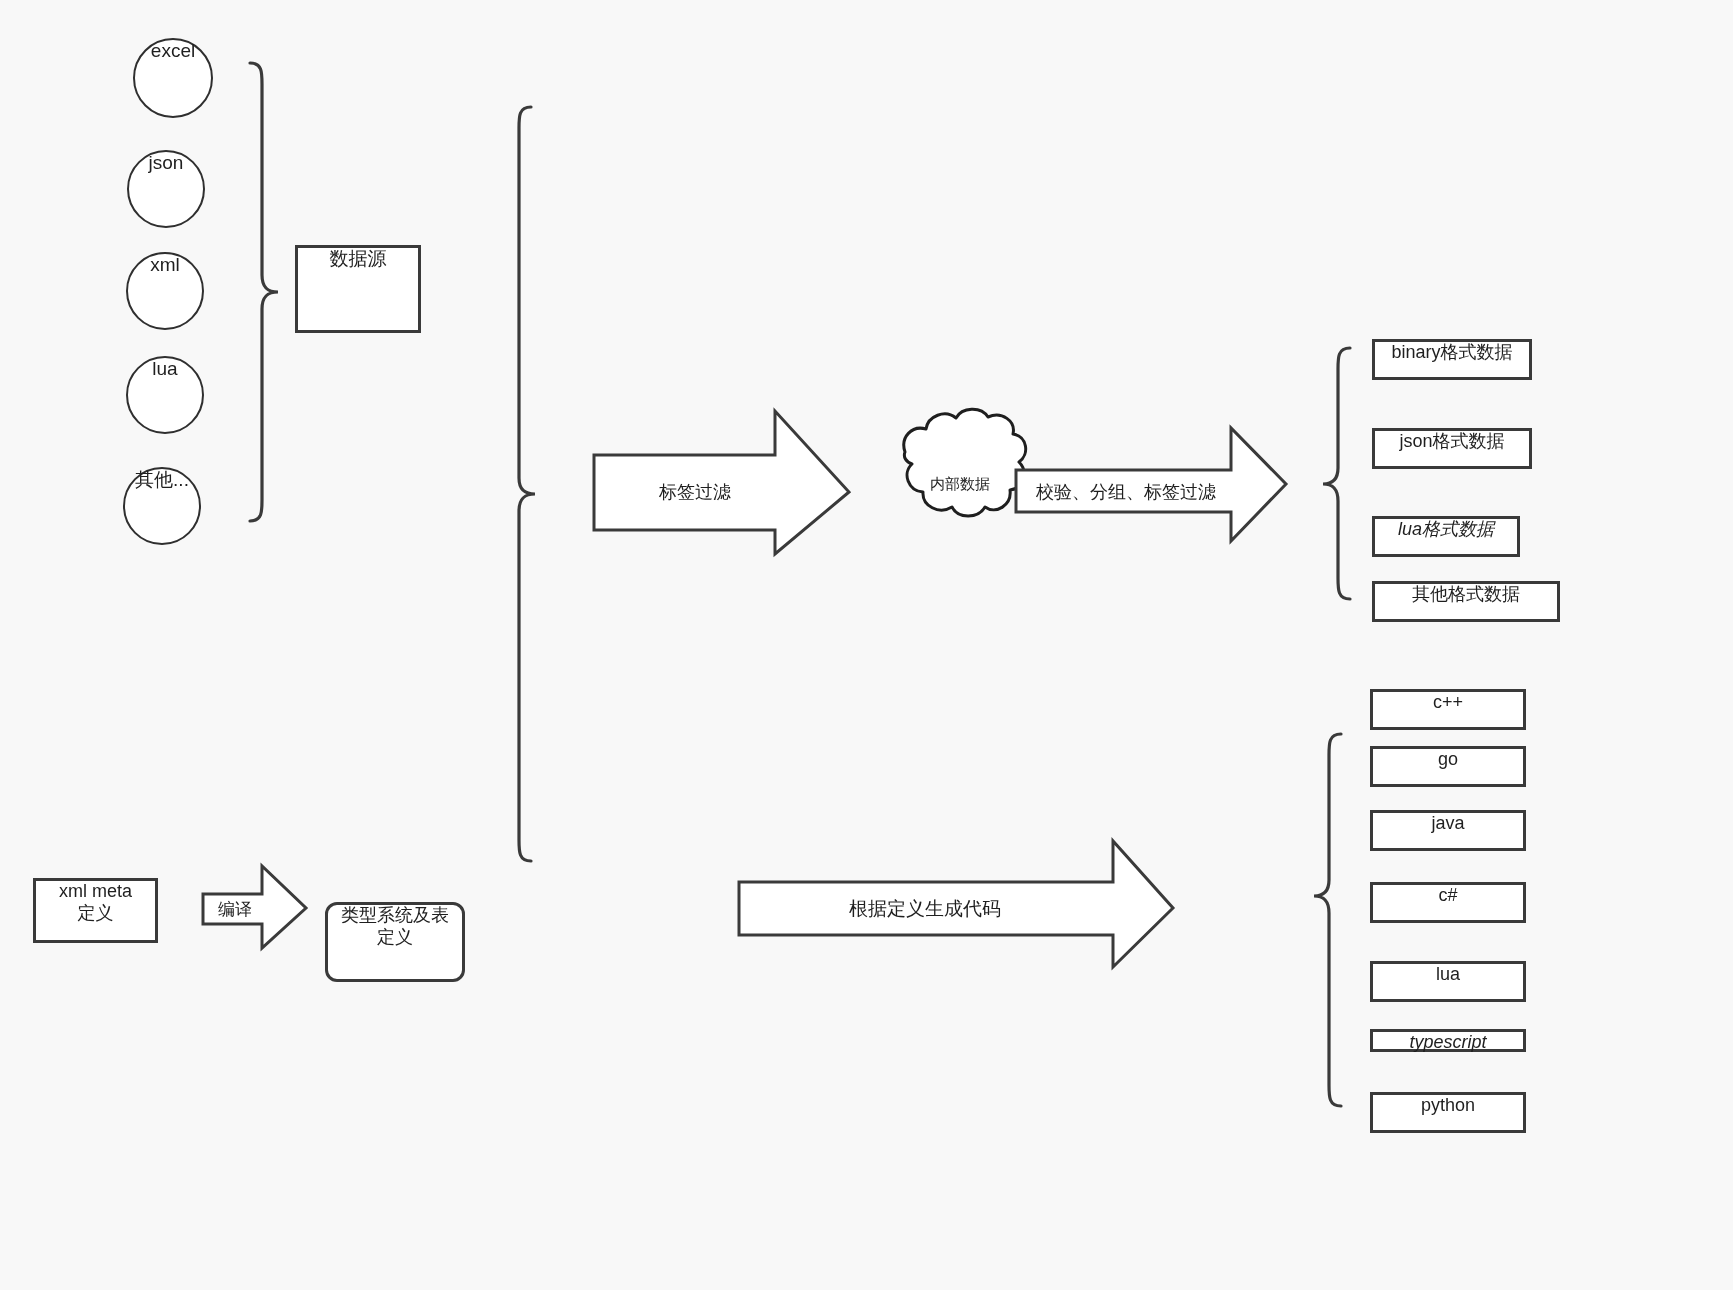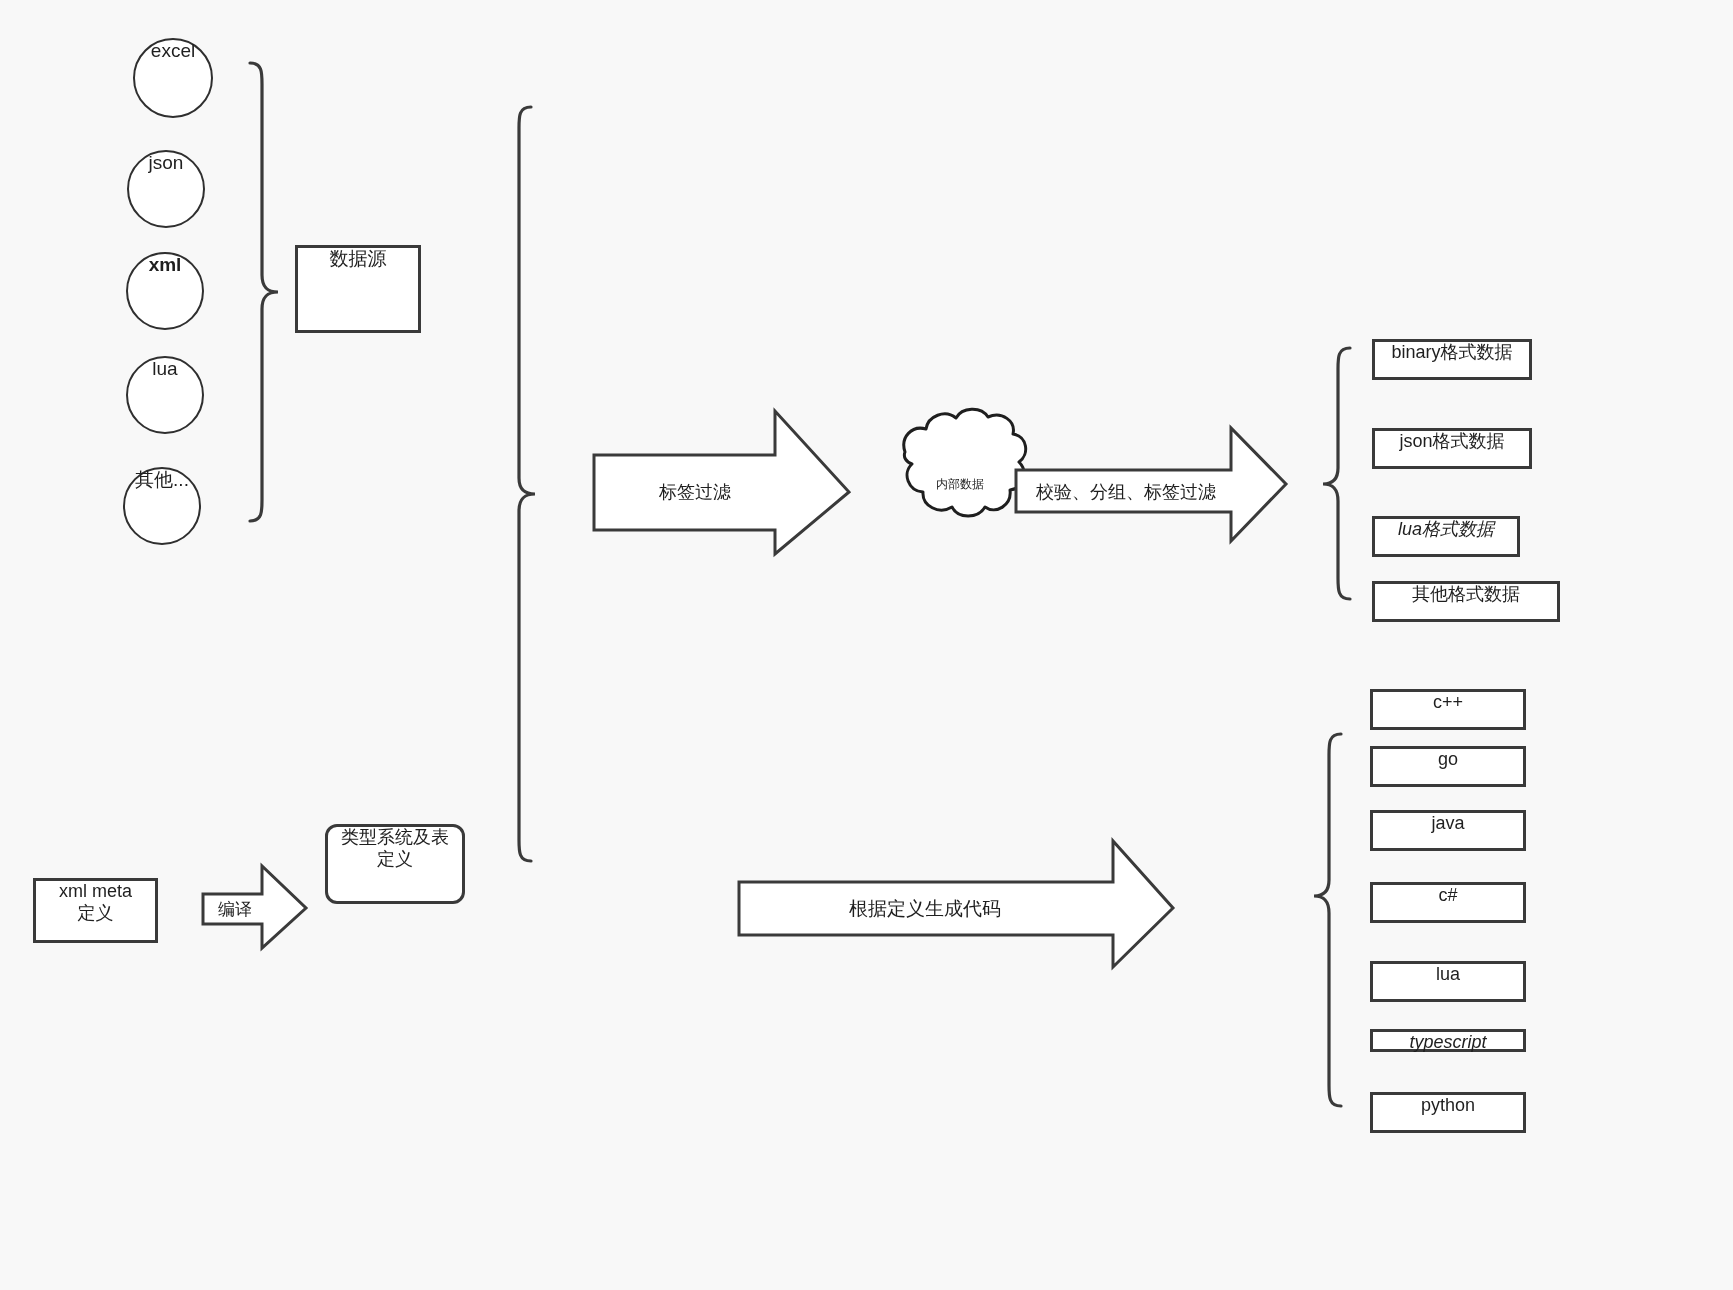--- a/index.html
+++ b/index.html
@@ -96,39 +96,39 @@
 
     <path d="M 1341,734 C 1329,734 1329,743 1329,755 L 1329,880 C 1329,892 1323,896 1314,896 C 1323,896 1329,900 1329,913 L 1329,1085 C 1329,1097 1329,1106 1341,1106" fill="none" stroke="#3a3a3a" stroke-width="3.2" stroke-linecap="round"></path>
   </svg>
 
   <div class="node circle" style="left:133px; top:38px; width:80px; height:80px; font-size:19px;">
     <span>excel</span>
   </div>
   <div class="node circle" style="left:127px; top:150px; width:78px; height:78px; font-size:19px;">
     <span>json</span>
   </div>
-  <div class="node circle" style="left:126px; top:252px; width:78px; height:78px; font-size:19px;font-weight:bold;">
+  <div class="node circle" style="left:126px; top:252px; width:78px; height:78px; font-size:19px;">
     <span>xml</span>
   </div>
   <div class="node circle" style="left:126px; top:356px; width:78px; height:78px; font-size:19px;">
     <span>lua</span>
   </div>
   <div class="node circle" style="left:123px; top:467px; width:78px; height:78px; font-size:19px;">
     <span>其他...</span>
   </div>
 
   <div class="node rect" style="left:295px; top:245px; width:126px; height:88px; font-size:19px;">
     <span>数据源</span>
   </div>
 
   <div class="arrow-label" style="left:600px; top:470px; width:190px; height:44px; font-size:18px;">
     <span>标签过滤</span>
   </div>
 
-  <div class="arrow-label" style="left:890px; top:462px; width:140px; height:44px; font-size:12px;">
+  <div class="arrow-label" style="left:890px; top:462px; width:140px; height:44px; font-size:15px;">
     <span>内部数据</span>
   </div>
 
   <div class="arrow-label" style="left:1020px; top:468px; width:212px; height:48px; font-size:18px;">
     <span>校验、分组、标签过滤</span>
   </div>
 
   <div class="node rect" style="left:1372px; top:339px; width:160px; height:41px; font-size:18px;">
     <span>binary格式数据</span>
   </div>
@@ -143,21 +143,21 @@
   </div>
 
   <div class="node rect" style="left:33px; top:878px; width:125px; height:65px; font-size:18px; padding:0 18px;">
     <span>xml meta定义</span>
   </div>
 
   <div class="arrow-label" style="left:205px; top:896px; width:60px; height:26px; font-size:17px;">
     <span>编译</span>
   </div>
 
-  <div class="node rect rounded" style="left:325px; top:824px; width:140px; height:80px; font-size:18px; padding:0 8px;">
+  <div class="node rect rounded" style="left:325px; top:902px; width:140px; height:80px; font-size:18px; padding:0 8px;">
     <span>类型系统及表定义</span>
   </div>
 
   <div class="arrow-label" style="left:760px; top:888px; width:330px; height:42px; font-size:19px;">
     <span>根据定义生成代码</span>
   </div>
 
   <div class="node rect" style="left:1370px; top:689px; width:156px; height:41px; font-size:18px;">
     <span>c++</span>
   </div>

